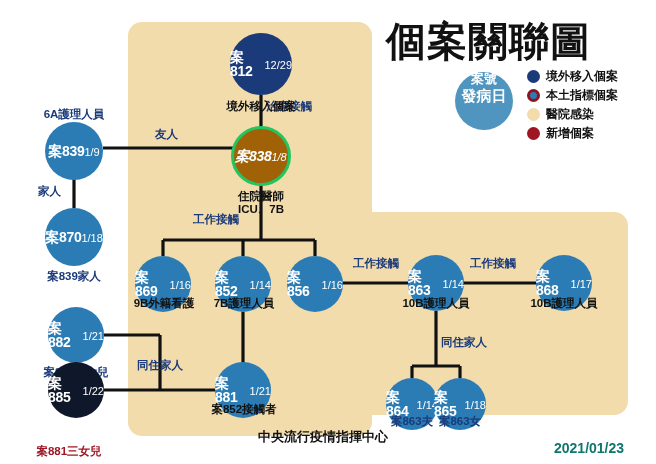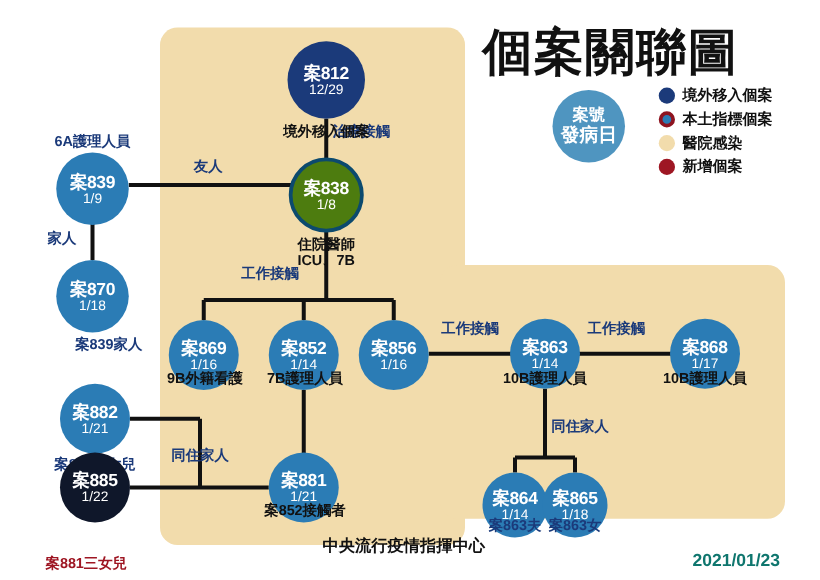--- a/index.html
+++ b/index.html
@@ -18,32 +18,32 @@
   #beige-right{left:352px;top:212px;width:276px;height:203px;border-radius:14px;}
   #beige-join{left:340px;top:230px;width:50px;height:160px;border-radius:0;}
 
   
   #links{position:absolute;left:0;top:0;width:656px;height:464px;}
 
   
   .node{
     position:absolute;
     border-radius:50%;
-    display:flex;flex-direction:column;
+    display:flex;flex-direction:row;
     align-items:center;justify-content:center;
     color:#ffffff;
     box-sizing:border-box;
     line-height:1;
   }
   .node .nid{font-weight:bold;font-size:14px;letter-spacing:-.3px;}
   .node .ndate{font-size:11px;margin-top:2px;}
   .n-blue{background:#2b7cb5;}
   .n-navy{background:#1b3a7a;}
   .n-red{background:#0f172a;}
-  .n-index{background:#4d7c0f;border:3px solid #0c4a6e;}
+  .n-index{background:#a16207;border:3px solid #22c55e;font-style:italic;}
 
   
   .cap{
     position:absolute;
     text-align:center;
     font-size:11.5px;
     font-weight:bold;
     color:#111111;
     line-height:1.15;
     white-space:nowrap;
@@ -63,23 +63,23 @@
 
   
   #title{
     position:absolute;left:386px;top:14px;
     font-size:40px;font-weight:bold;color:#111111;
     letter-spacing:1px;white-space:nowrap;
   }
 
   
   #keybubble{
-    position:absolute;left:442px;top:72px;width:58px;height:58px;
+    position:absolute;left:455px;top:72px;width:58px;height:58px;
     border-radius:50%;background:#4f95c0;
-    display:flex;flex-direction:column;align-items:center;justify-content:center;
+    display:flex;flex-direction:column;align-items:center;justify-content:flex-start;
     color:#ffffff;line-height:1.1;
   }
   #keybubble .k1{font-size:13px;font-weight:bold;}
   #keybubble .k2{font-size:15px;font-weight:bold;margin-top:2px;}
 
   
   #legend{position:absolute;left:527px;top:68px;}
   .lrow{display:flex;align-items:center;height:17px;margin-bottom:2px;}
   .ldot{width:13px;height:13px;border-radius:50%;margin-right:6px;box-sizing:border-box;flex:0 0 auto;}
   .ltext{font-size:12px;font-weight:bold;color:#111111;white-space:nowrap;}
@@ -161,21 +161,21 @@
   <div class="cap blue" style="left:14px;top:108px;width:120px;">6A護理人員</div>
   <div class="node n-blue" style="left:45px;top:122px;width:58px;height:58px;">
     <span class="nid">案839</span>
     <span class="ndate">1/9</span>
   </div>
 
   <div class="node n-blue" style="left:45px;top:208px;width:58px;height:58px;">
     <span class="nid">案870</span>
     <span class="ndate">1/18</span>
   </div>
-  <div class="cap blue" style="left:27px;top:270px;width:120px;">案839家人</div>
+  <div class="cap blue" style="left:14px;top:270px;width:120px;">案839家人</div>
 
   <div class="node n-blue" style="left:135px;top:256px;width:56px;height:56px;">
     <span class="nid">案869</span>
     <span class="ndate">1/16</span>
   </div>
   <div class="cap" style="left:124px;top:297px;width:80px;">9B外籍看護</div>
 
   <div class="node n-blue" style="left:215px;top:256px;width:56px;height:56px;">
     <span class="nid">案852</span>
     <span class="ndate">1/14</span>

